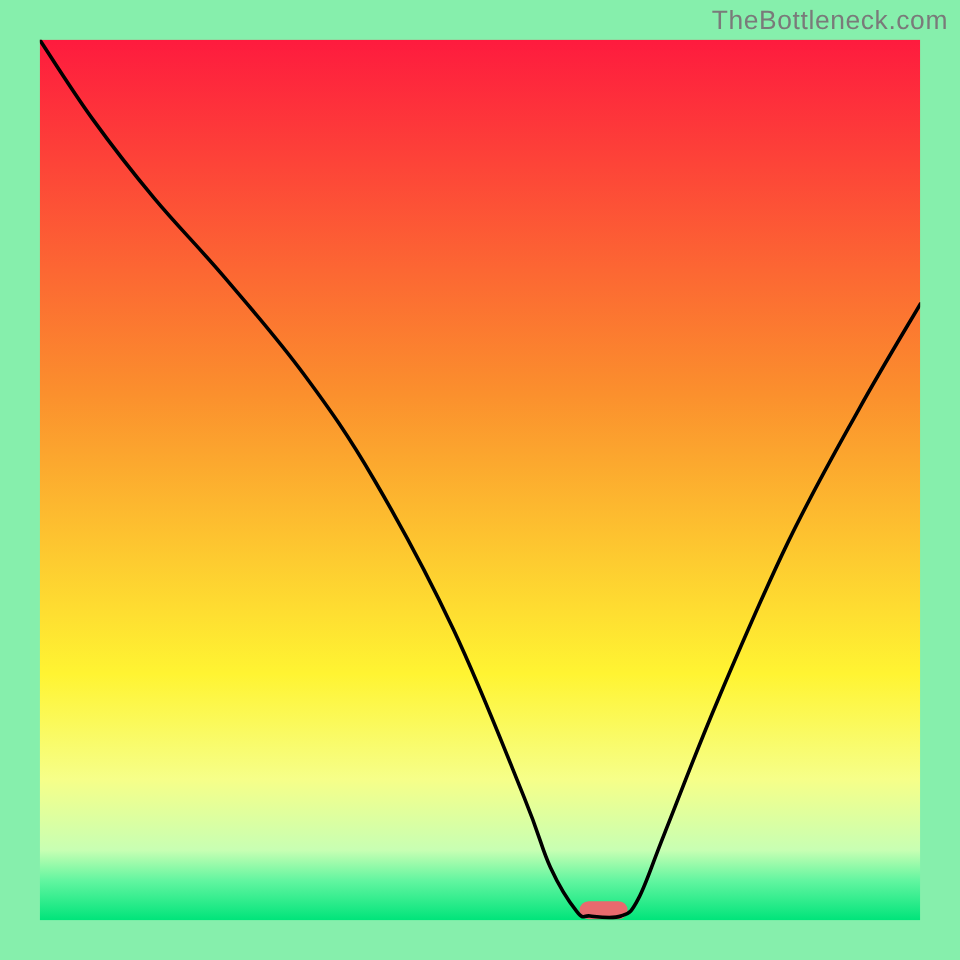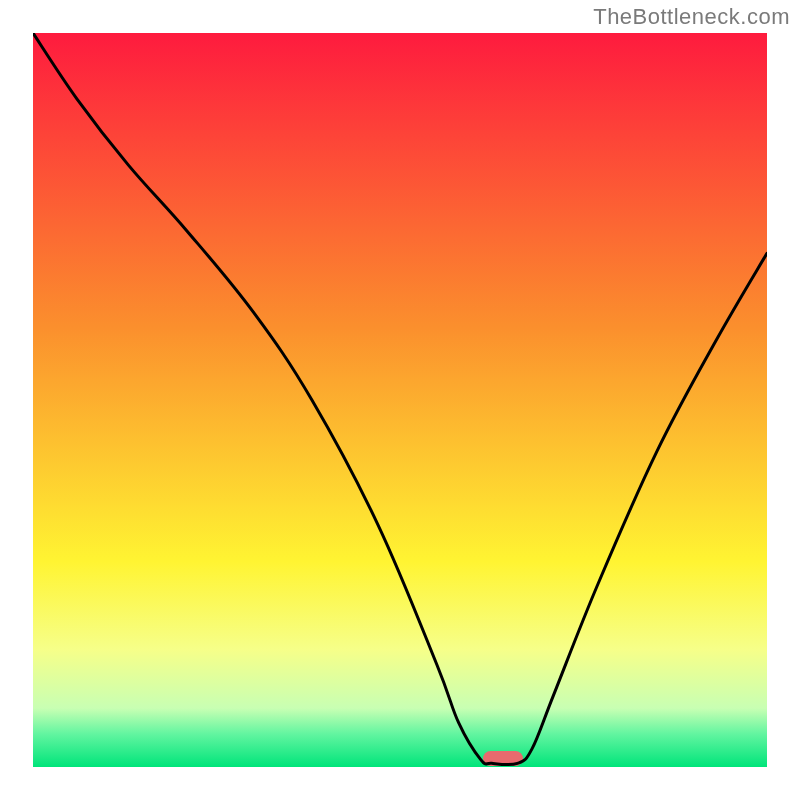--- a/index.html
+++ b/index.html
@@ -1,21 +1,21 @@
 <!DOCTYPE html>
 <html><head>
 <meta charset="utf-8">
 <style>
   * { margin: 0; padding: 0; box-sizing: border-box; }
   html, body { width: 800px; height: 800px; overflow: hidden; background: #000; }
   .frame {
     position: relative;
     width: 800px;
     height: 800px;
-    background: #ffffff;
+    background: #86efac;
   }
   .watermark {
     position: absolute;
     top: 4px;
     right: 10px;
     color: #7a7a7a;
     font-family: Arial, Helvetica, sans-serif;
     font-size: 22px;
     font-weight: 500;
     letter-spacing: 0.5px;

